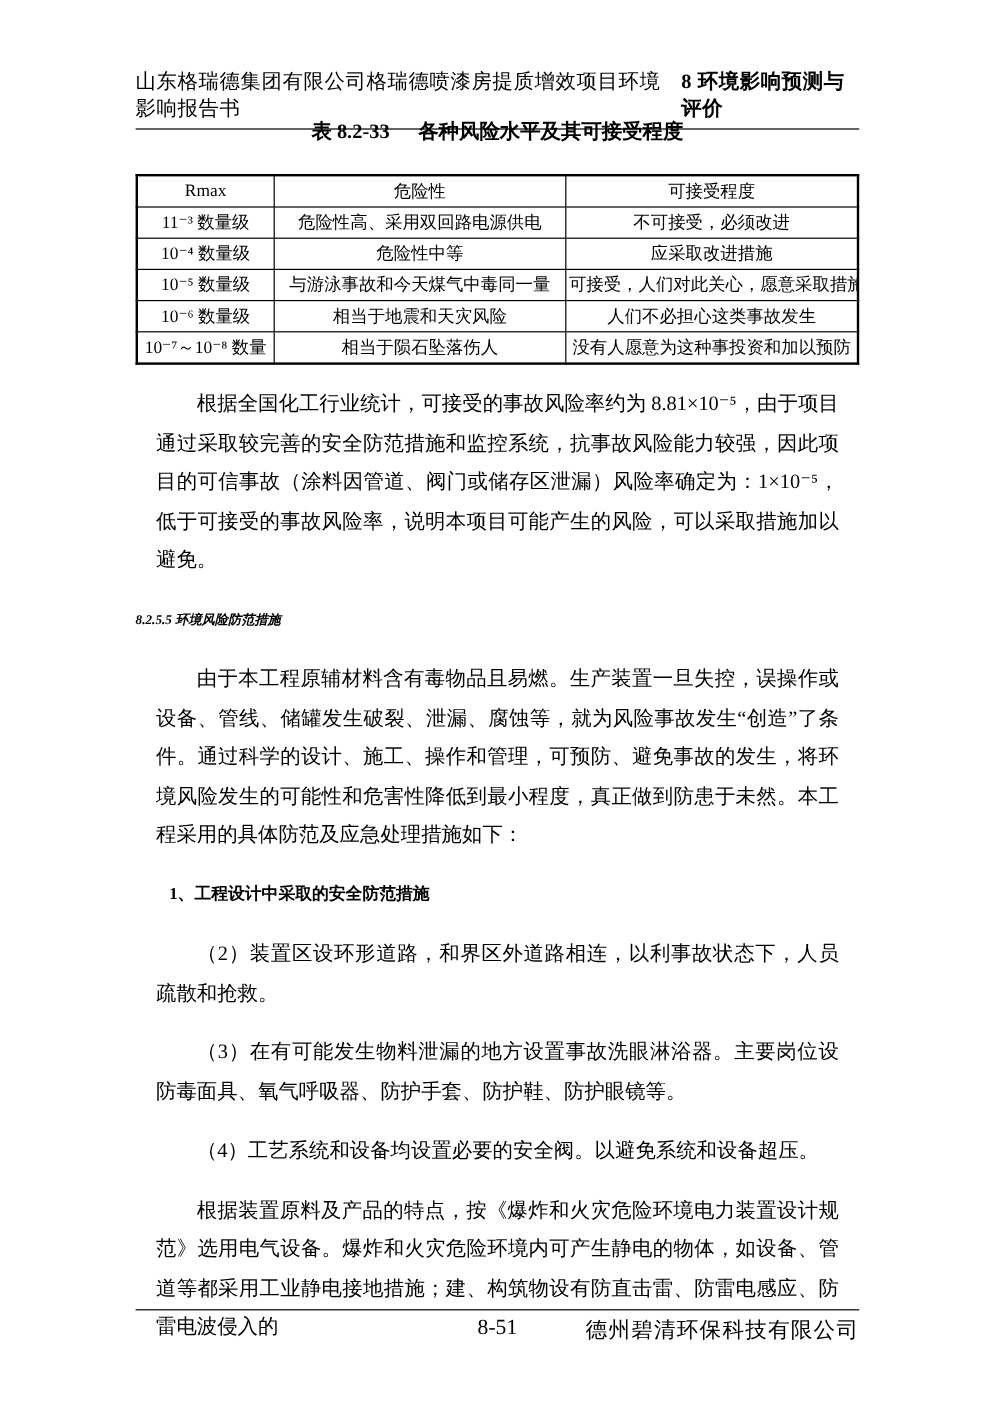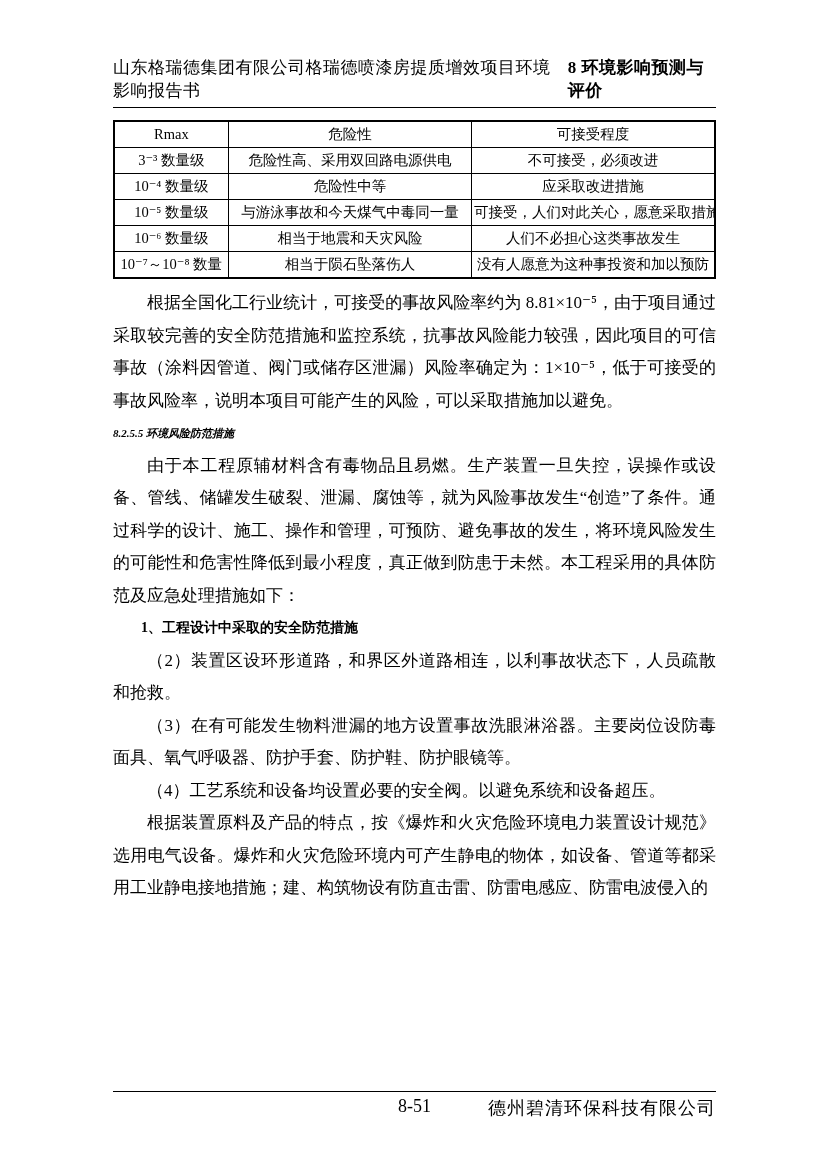--- a/index.html
+++ b/index.html
@@ -44,21 +44,21 @@
     padding: 0 2px;
     text-align: center;
     vertical-align: middle;
     font-weight: normal;
     overflow: hidden; white-space: nowrap;
   }
   col.c1 { width: 19%; } col.c2 { width: 40.5%; } col.c3 { width: 40.5%; }
 
   .body-text { margin-top: 8px; font-size: 17px; line-height: 32.5px; }
   .body-text p {
-    margin: 0;
+    margin: 17px;
     text-indent: 2em;
     text-align: justify;
   }
   .body-text h3 {
     margin: 0; font-size: 11px; font-weight: bold; text-indent: 0; font-style: italic;
   }
   .body-text h4 {
     margin: 0; font-size: 14px; font-weight: bold; text-indent: 2em;
   }
 
@@ -83,35 +83,38 @@
 
 <div class="page">
 
   <div class="header">
     <span class="left">山东格瑞德集团有限公司格瑞德喷漆房提质增效项目环境影响报告书</span>
     <span class="right">8 环境影响预测与评价</span>
   </div>
 
   <div class="content">
 
+    <div class="table-title">
+      <span>表 8.2-33</span><span class="gap"></span><span>各种风险水平及其可接受程度</span>
+    </div>
 
     <table class="risk-table">
       <colgroup>
           <col class="c1">
           <col class="c2">
           <col class="c3">
         </colgroup>
       <tbody>
           <tr>
         <th>Rmax</th>
         <th>危险性</th>
         <th>可接受程度</th>
       </tr>
       <tr>
-        <td>3⁻³ 数量级</td>
+        <td>11⁻³ 数量级</td>
         <td>危险性高、采用双回路电源供电</td>
         <td>不可接受，必须改进</td>
       </tr>
       <tr>
         <td>10⁻⁴ 数量级</td>
         <td>危险性中等</td>
         <td>应采取改进措施</td>
       </tr>
       <tr>
         <td>10⁻⁵ 数量级</td>

